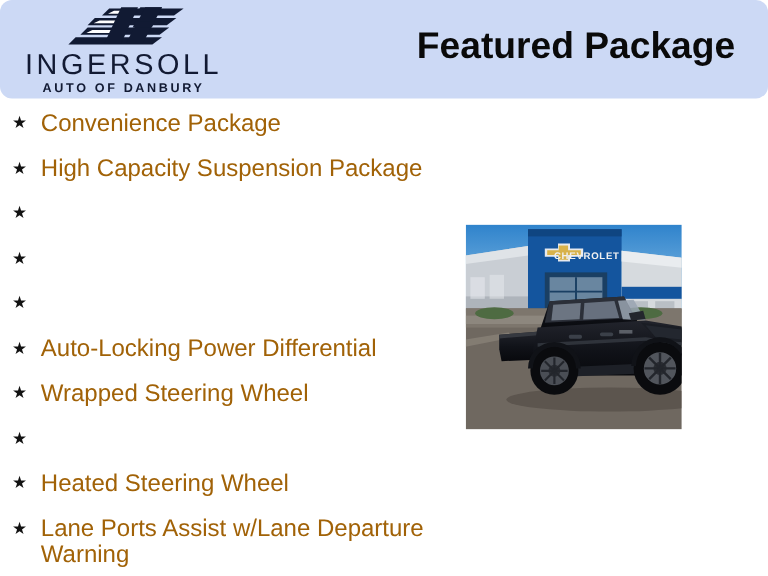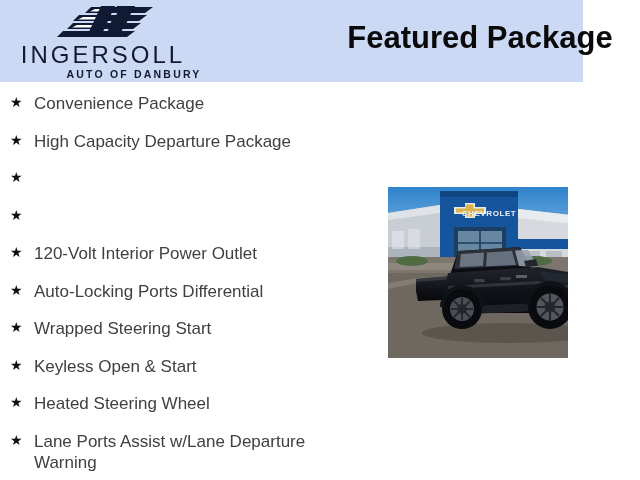--- a/index.html
+++ b/index.html
@@ -17,23 +17,24 @@
     width: 640px;
     height: 480px;
     background: #ffffff;
   }
 
   
   .header-band {
     position: absolute;
     left: 0;
     top: 0;
-    width: 583px;
+    width: 640px;
     height: 82px;
     background: #ccd9f5;
+    border-radius: 10px;
   }
 
   .brand-block {
     position: absolute;
     left: 0px;
     top: 2px;
     width: 206px;
     height: 78px;
   }
 
@@ -65,21 +66,20 @@
     left: 0;
     top: 66px;
     width: 206px;
     text-align: center;
     font-size: 10.5px;
     font-weight: bold;
     letter-spacing: 2.2px;
     color: #121a33;
     line-height: 12px;
     white-space: nowrap;
-    margin-left: 31px;
   }
 
   .header-title {
     position: absolute;
     left: 330px;
     top: 22px;
     width: 300px;
     text-align: center;
     font-size: 31px;
     font-weight: bold;
@@ -113,23 +113,23 @@
     position: absolute;
     left: 2px;
     top: 4px;
     font-size: 14px;
     line-height: 21px;
     color: #111111;
   }
 
   .feature-label {
     display: block;
-    font-size: 17px;
+    font-size: 20px;
     line-height: 21px;
-    color: #404040;
+    color: #a16207;
   }
 
   
   .vehicle-photo {
     position: absolute;
     left: 388px;
     top: 187px;
     width: 180px;
     height: 171px;
     overflow: hidden;
@@ -179,43 +179,41 @@
     <div class="header-title">Featured Package</div>
   </div>
 
   <ul class="feature-list">
     <li class="feature-item">
       <span class="feature-bullet">★</span>
       <span class="feature-label">Convenience Package</span>
     </li>
     <li class="feature-item">
       <span class="feature-bullet">★</span>
-      <span class="feature-label">High Capacity Departure Package</span>
-    </li>
-    <li class="feature-item">
-      <span class="feature-bullet">★</span>
-    </li>
-    <li class="feature-item">
-      <span class="feature-bullet">★</span>
-    </li>
-    <li class="feature-item">
-      <span class="feature-bullet">★</span>
-      <span class="feature-label">120-Volt Interior Power Outlet</span>
-    </li>
-    <li class="feature-item">
-      <span class="feature-bullet">★</span>
-      <span class="feature-label">Auto-Locking Ports Differential</span>
-    </li>
-    <li class="feature-item">
-      <span class="feature-bullet">★</span>
-      <span class="feature-label">Wrapped Steering Start</span>
-    </li>
-    <li class="feature-item">
-      <span class="feature-bullet">★</span>
-      <span class="feature-label">Keyless Open &amp; Start</span>
+      <span class="feature-label">High Capacity Suspension Package</span>
+    </li>
+    <li class="feature-item">
+      <span class="feature-bullet">★</span>
+    </li>
+    <li class="feature-item">
+      <span class="feature-bullet">★</span>
+    </li>
+    <li class="feature-item">
+      <span class="feature-bullet">★</span>
+    </li>
+    <li class="feature-item">
+      <span class="feature-bullet">★</span>
+      <span class="feature-label">Auto-Locking Power Differential</span>
+    </li>
+    <li class="feature-item">
+      <span class="feature-bullet">★</span>
+      <span class="feature-label">Wrapped Steering Wheel</span>
+    </li>
+    <li class="feature-item">
+      <span class="feature-bullet">★</span>
     </li>
     <li class="feature-item">
       <span class="feature-bullet">★</span>
       <span class="feature-label">Heated Steering Wheel</span>
     </li>
     <li class="feature-item">
       <span class="feature-bullet">★</span>
       <span class="feature-label">Lane Ports Assist w/Lane Departure Warning</span>
     </li>
   </ul>

